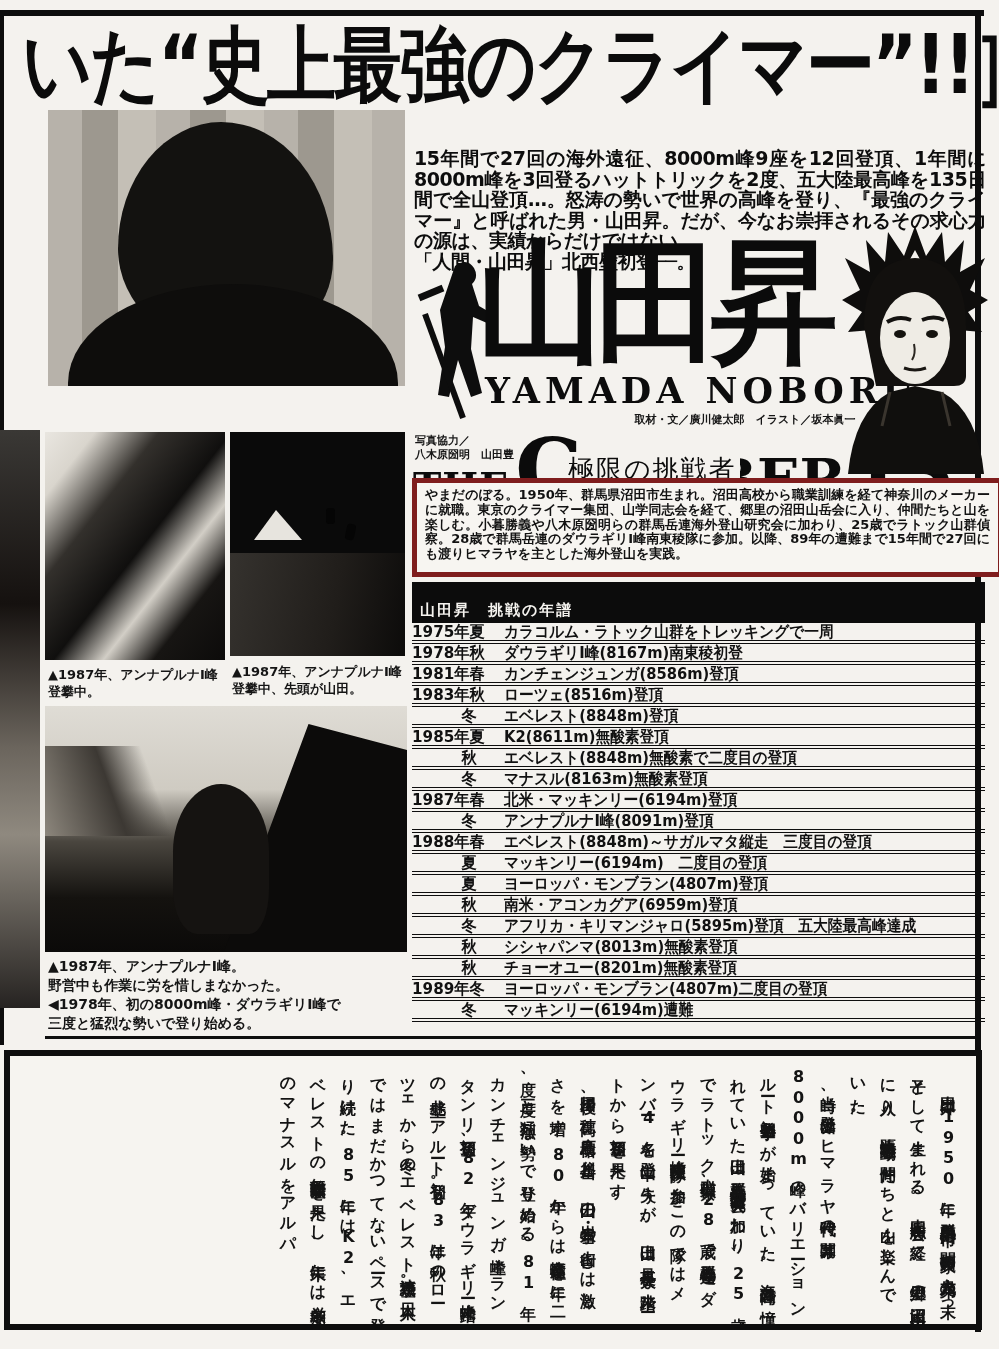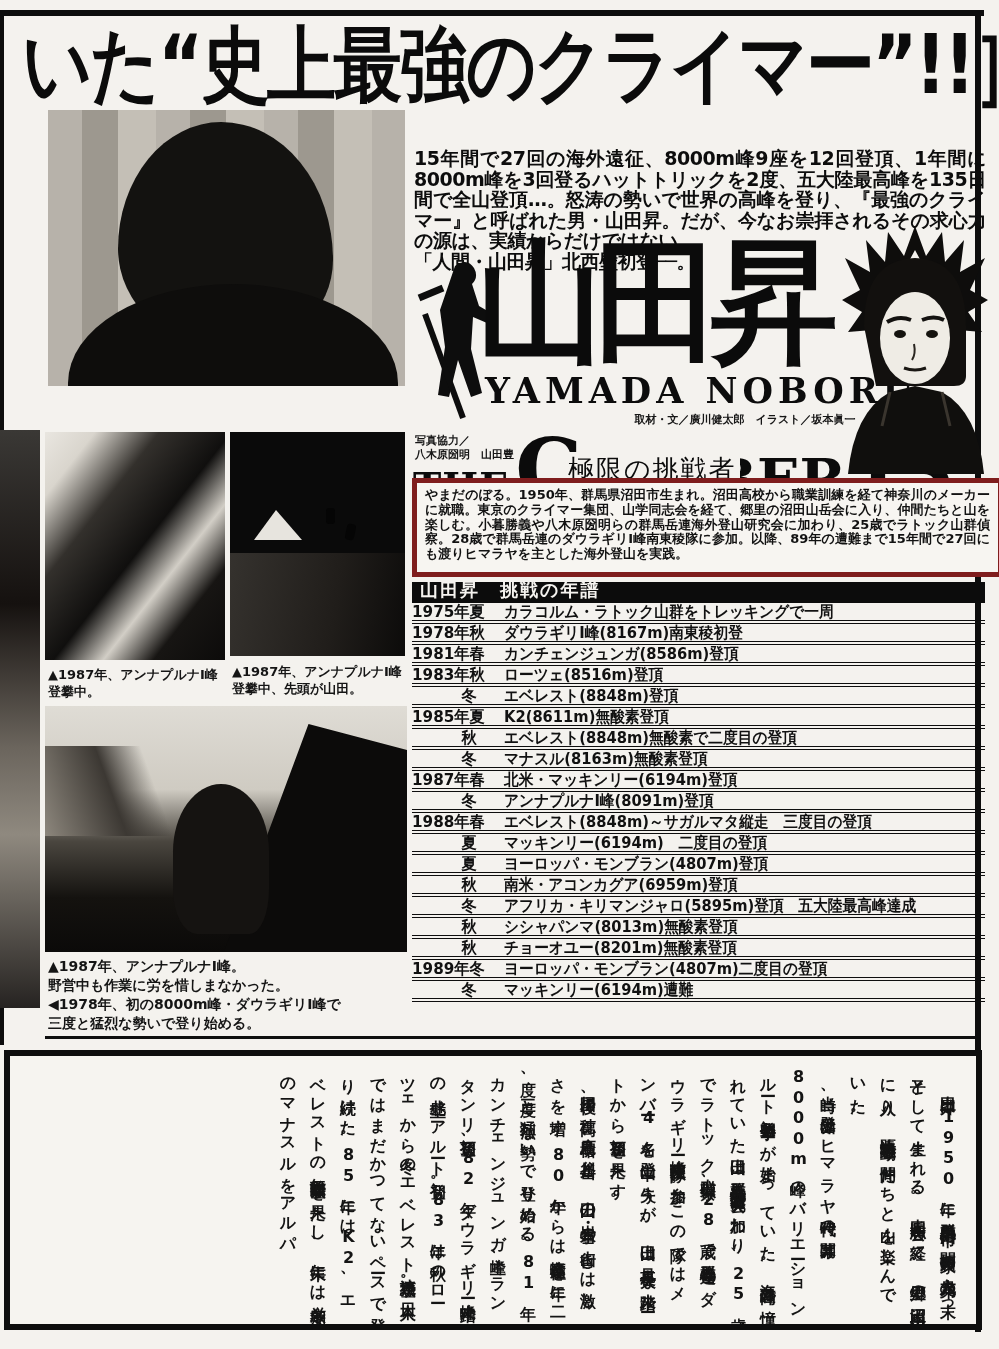--- a/index.html
+++ b/index.html
@@ -72,22 +72,22 @@
              letter-spacing:-4px;margin-left:2px;line-height:.8;}
   .series-jp{position:absolute;left:150px;top:200px;font-size:26px;font-weight:400;letter-spacing:2px;
              color:#0c0c0c;background:#f4f2ee;padding:0 3px;}
   .photo-credit{position:absolute;left:0px;top:182px;font-size:11px;font-weight:700;line-height:14px;color:#161616;}
 
   .bio-box{position:absolute;left:412px;top:478px;width:591px;height:99px;border:5px solid #7f1d1d;
            box-sizing:border-box;background:#f7f5f1;padding:5px 8px;font-size:13px;font-weight:700;
            line-height:14.8px;letter-spacing:0;text-align:justify;color:#121212;}
 
   .timeline{position:absolute;left:412px;top:582px;width:573px;}
-  .t-header{background:#0c0c0c;color:#f5f3ef;font-size:18px;font-weight:700;letter-spacing:2px;
-            padding:0 8px 4px;height:17px;line-height:17px;font-family:Liberation Serif, serif;}
+  .t-header{background:#0c0c0c;color:#f5f3ef;font-size:15px;font-weight:700;letter-spacing:2px;
+            padding:20px 8px 4px;height:17px;line-height:17px;font-family:Liberation Serif, serif;}
   .t-row{display:flex;align-items:flex-end;height:17px;border-bottom:4px double #0e0e0e;padding-top:0;}
   .t-when{flex:0 0 92px;font-size:16px;font-weight:900;white-space:nowrap;transform:scaleX(.95);
           transform-origin:left bottom;line-height:17px;}
   .t-when.season{padding-left:52px;box-sizing:border-box;}
   .t-what{flex:1;font-size:16px;font-weight:900;white-space:nowrap;transform:scaleX(.92);
           transform-origin:left bottom;line-height:17px;}
 
   .manga-face{position:absolute;left:842px;top:226px;width:146px;height:248px;}
 
   .v-article{position:absolute;left:4px;top:1050px;width:978px;height:280px;border:6px solid #0e0e0e;

